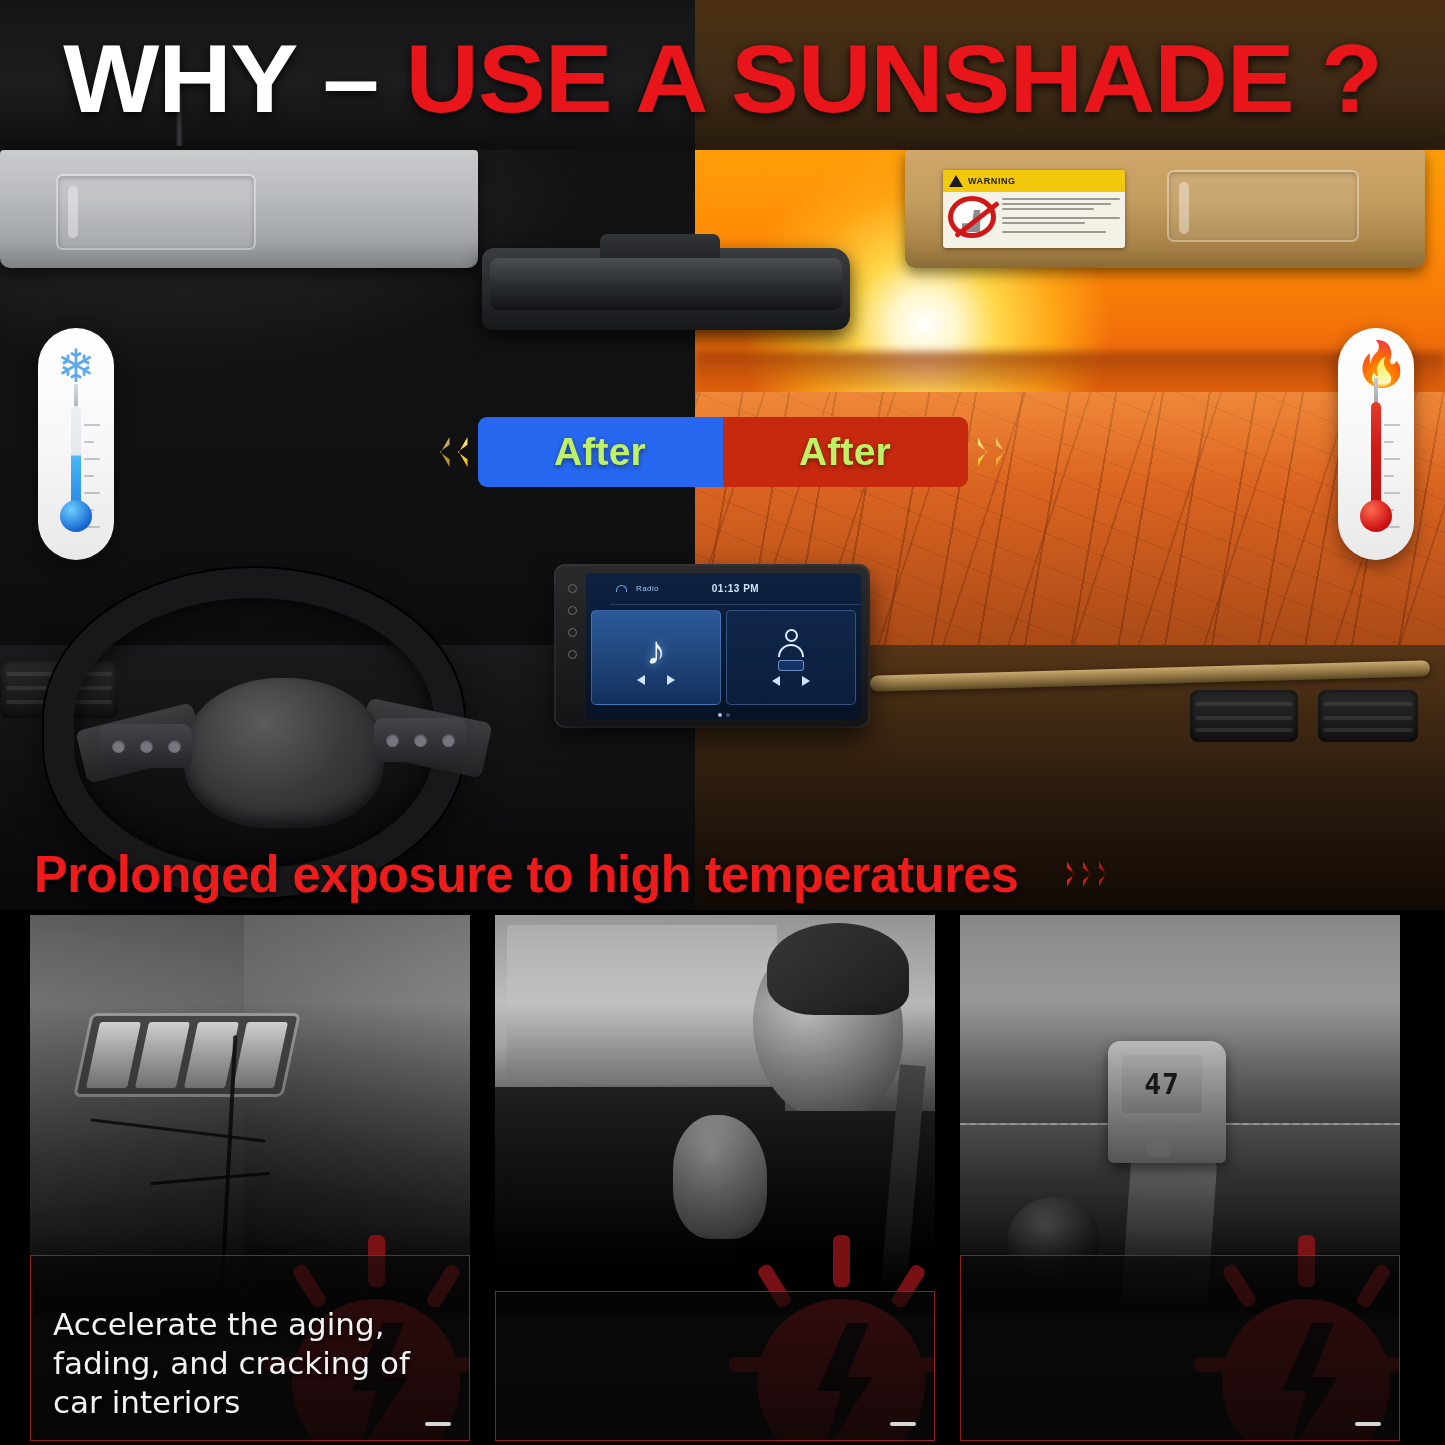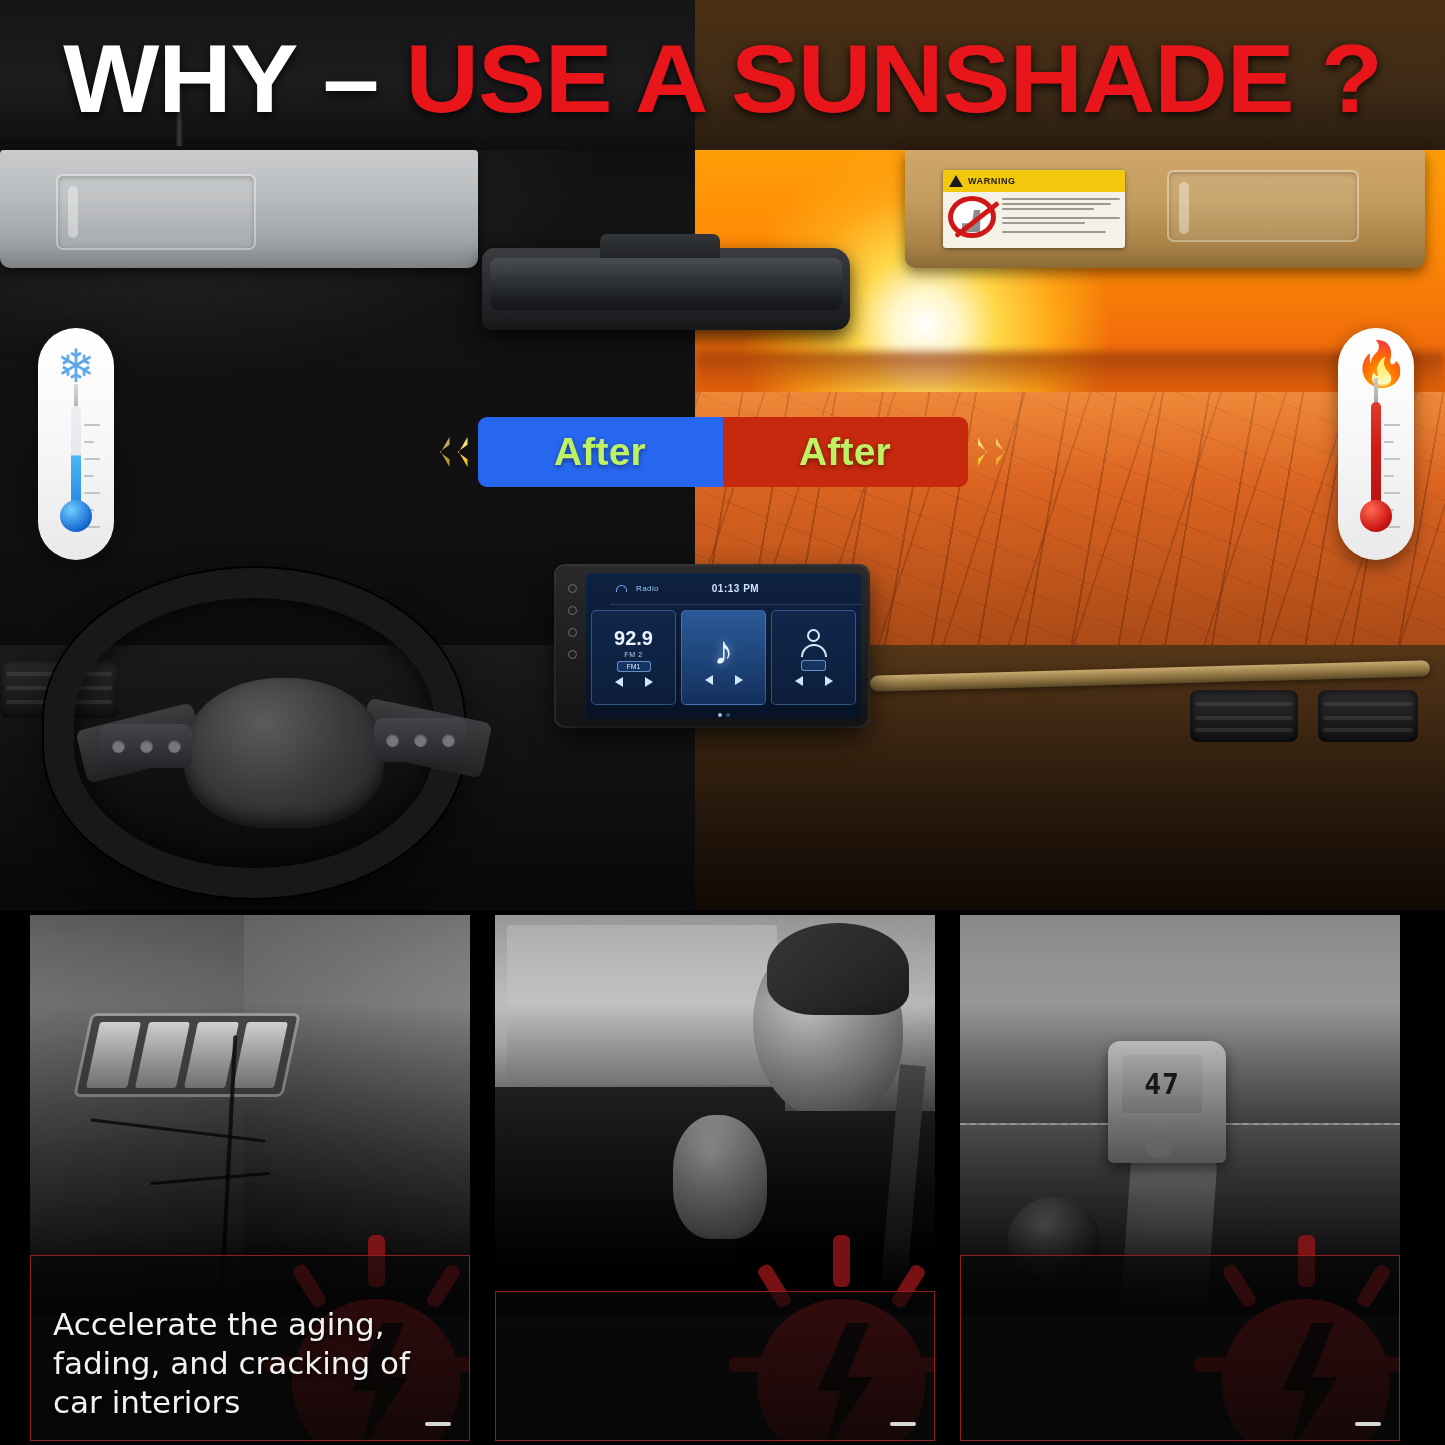--- a/index.html
+++ b/index.html
@@ -523,29 +523,20 @@
         <i class="hu-sb"></i>
         <i class="hu-sb"></i>
       </div>
       <div class="hu-screen">
         <div class="hu-top">
           <span class="hu-wifi"></span>
           <span class="hu-src">Radio</span>
           <span class="hu-time">01:13 PM</span>
         </div>
         <div class="hu-tiles">
-          <div class="hu-tile">
-            <span class="hu-freq">92.9</span>
-            <span class="hu-band">FM 2</span>
-            <span class="hu-chip">FM1</span>
-            <span class="hu-arrows">
-              <i class="tri-l"></i>
-              <i class="tri-r"></i>
-            </span>
-          </div>
           <div class="hu-tile mid">
             <span class="hu-note">♪</span>
             <span class="hu-arrows">
               <i class="tri-l"></i>
               <i class="tri-r"></i>
             </span>
           </div>
           <div class="hu-tile">
             <span class="hu-person">
               <i class="hu-p-head"></i>
@@ -607,20 +598,28 @@
           <i></i>
           <i></i>
           <i></i>
           <i></i>
           <i></i>
       </span>
       <span class="th-stem"></span>
       <span class="th-bulb"></span>
     </div>
 
+    <div class="mid-strip">
+      <span class="mid-text">Prolonged exposure to high temperatures</span>
+      <span class="mid-chevs">
+        <span></span>
+          <span></span>
+          <span></span>
+      </span>
+    </div>
   </div>
 
   <div class="panels">
 
     <div class="panel p1">
       <div class="photo ph1">
         <div class="seat"></div>
         <div class="dash-vent">
           <i></i>
             <i></i>

